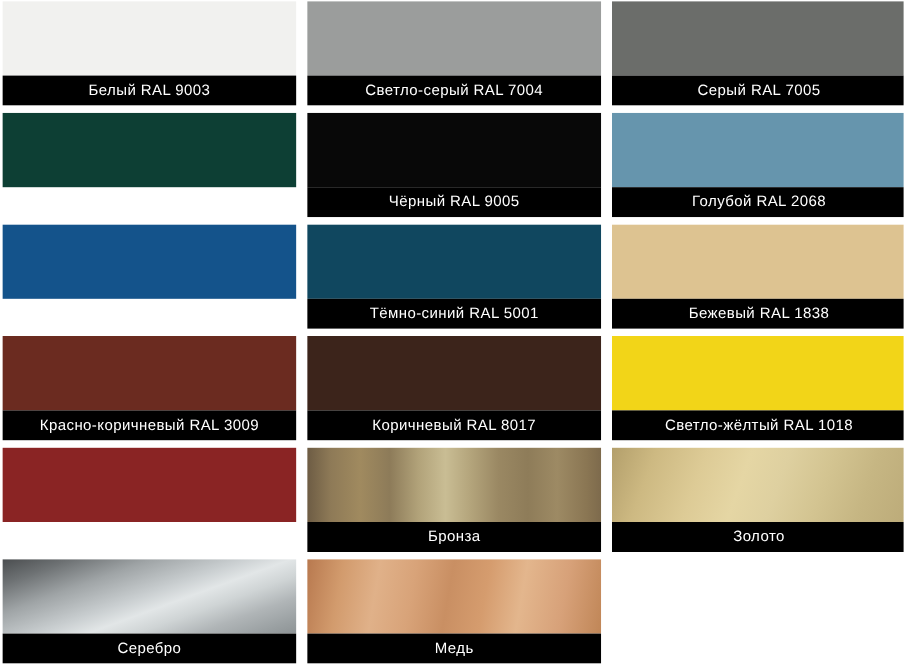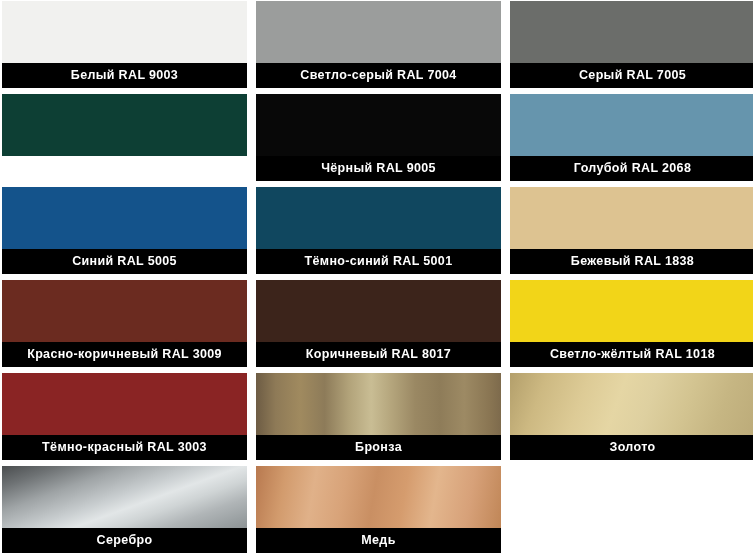--- a/index.html
+++ b/index.html
@@ -26,21 +26,20 @@
     padding-top: 1px;
     padding-left: 2px;
     background: #ffffff;
   }
 
   .swatch {
     position: relative;
     width: 245px;
     height: 87px;
     overflow: hidden;
-    font-weight: bold;
   }
 
   .swatch-color {
     position: absolute;
     top: 0;
     left: 0;
     right: 0;
     height: 62px;
   }
 
@@ -82,21 +81,20 @@
     <div class="swatch">
       <div class="swatch-color" style="background: rgb(8, 8, 8);"></div>
       <div class="swatch-label">Чёрный RAL 9005</div>
     </div>
     <div class="swatch">
       <div class="swatch-color" style="background: rgb(102, 149, 173);"></div>
       <div class="swatch-label">Голубой RAL 2068</div>
     </div>
     <div class="swatch">
       <div class="swatch-color" style="background: rgb(20, 83, 139);"></div>
-      <div class="swatch-label">Синий RAL 5005</div>
     </div>
     <div class="swatch">
       <div class="swatch-color" style="background: rgb(16, 71, 95);"></div>
       <div class="swatch-label">Тёмно-синий RAL 5001</div>
     </div>
     <div class="swatch">
       <div class="swatch-color" style="background: rgb(221, 195, 145);"></div>
       <div class="swatch-label">Бежевый RAL 1838</div>
     </div>
     <div class="swatch">
@@ -106,21 +104,20 @@
     <div class="swatch">
       <div class="swatch-color" style="background: rgb(60, 36, 27);"></div>
       <div class="swatch-label">Коричневый RAL 8017</div>
     </div>
     <div class="swatch">
       <div class="swatch-color" style="background: rgb(242, 213, 24);"></div>
       <div class="swatch-label">Светло-жёлтый RAL 1018</div>
     </div>
     <div class="swatch">
       <div class="swatch-color" style="background: rgb(138, 36, 36);"></div>
-      <div class="swatch-label">Тёмно-красный RAL 3003</div>
     </div>
     <div class="swatch">
       <div class="swatch-color" style="background: linear-gradient(90deg, rgb(109, 92, 68) 0%, rgb(142, 122, 87) 8%, rgb(160, 138, 95) 18%, rgb(141, 123, 89) 28%, rgb(178, 163, 122) 38%, rgb(201, 189, 148) 47%, rgb(181, 166, 125) 55%, rgb(154, 136, 99) 65%, rgb(142, 124, 89) 75%, rgb(157, 138, 100) 85%, rgb(138, 118, 83) 95%, rgb(125, 106, 76) 100%);"></div>
       <div class="swatch-label">Бронза</div>
     </div>
     <div class="swatch">
       <div class="swatch-color" style="background: linear-gradient(110deg, rgb(179, 159, 107) 0%, rgb(205, 185, 130) 14%, rgb(221, 203, 150) 30%, rgb(229, 214, 164) 44%, rgb(222, 208, 160) 56%, rgb(211, 196, 145) 70%, rgb(198, 182, 131) 84%, rgb(188, 171, 121) 100%);"></div>
       <div class="swatch-label">Золото</div>
     </div>
     <div class="swatch">

